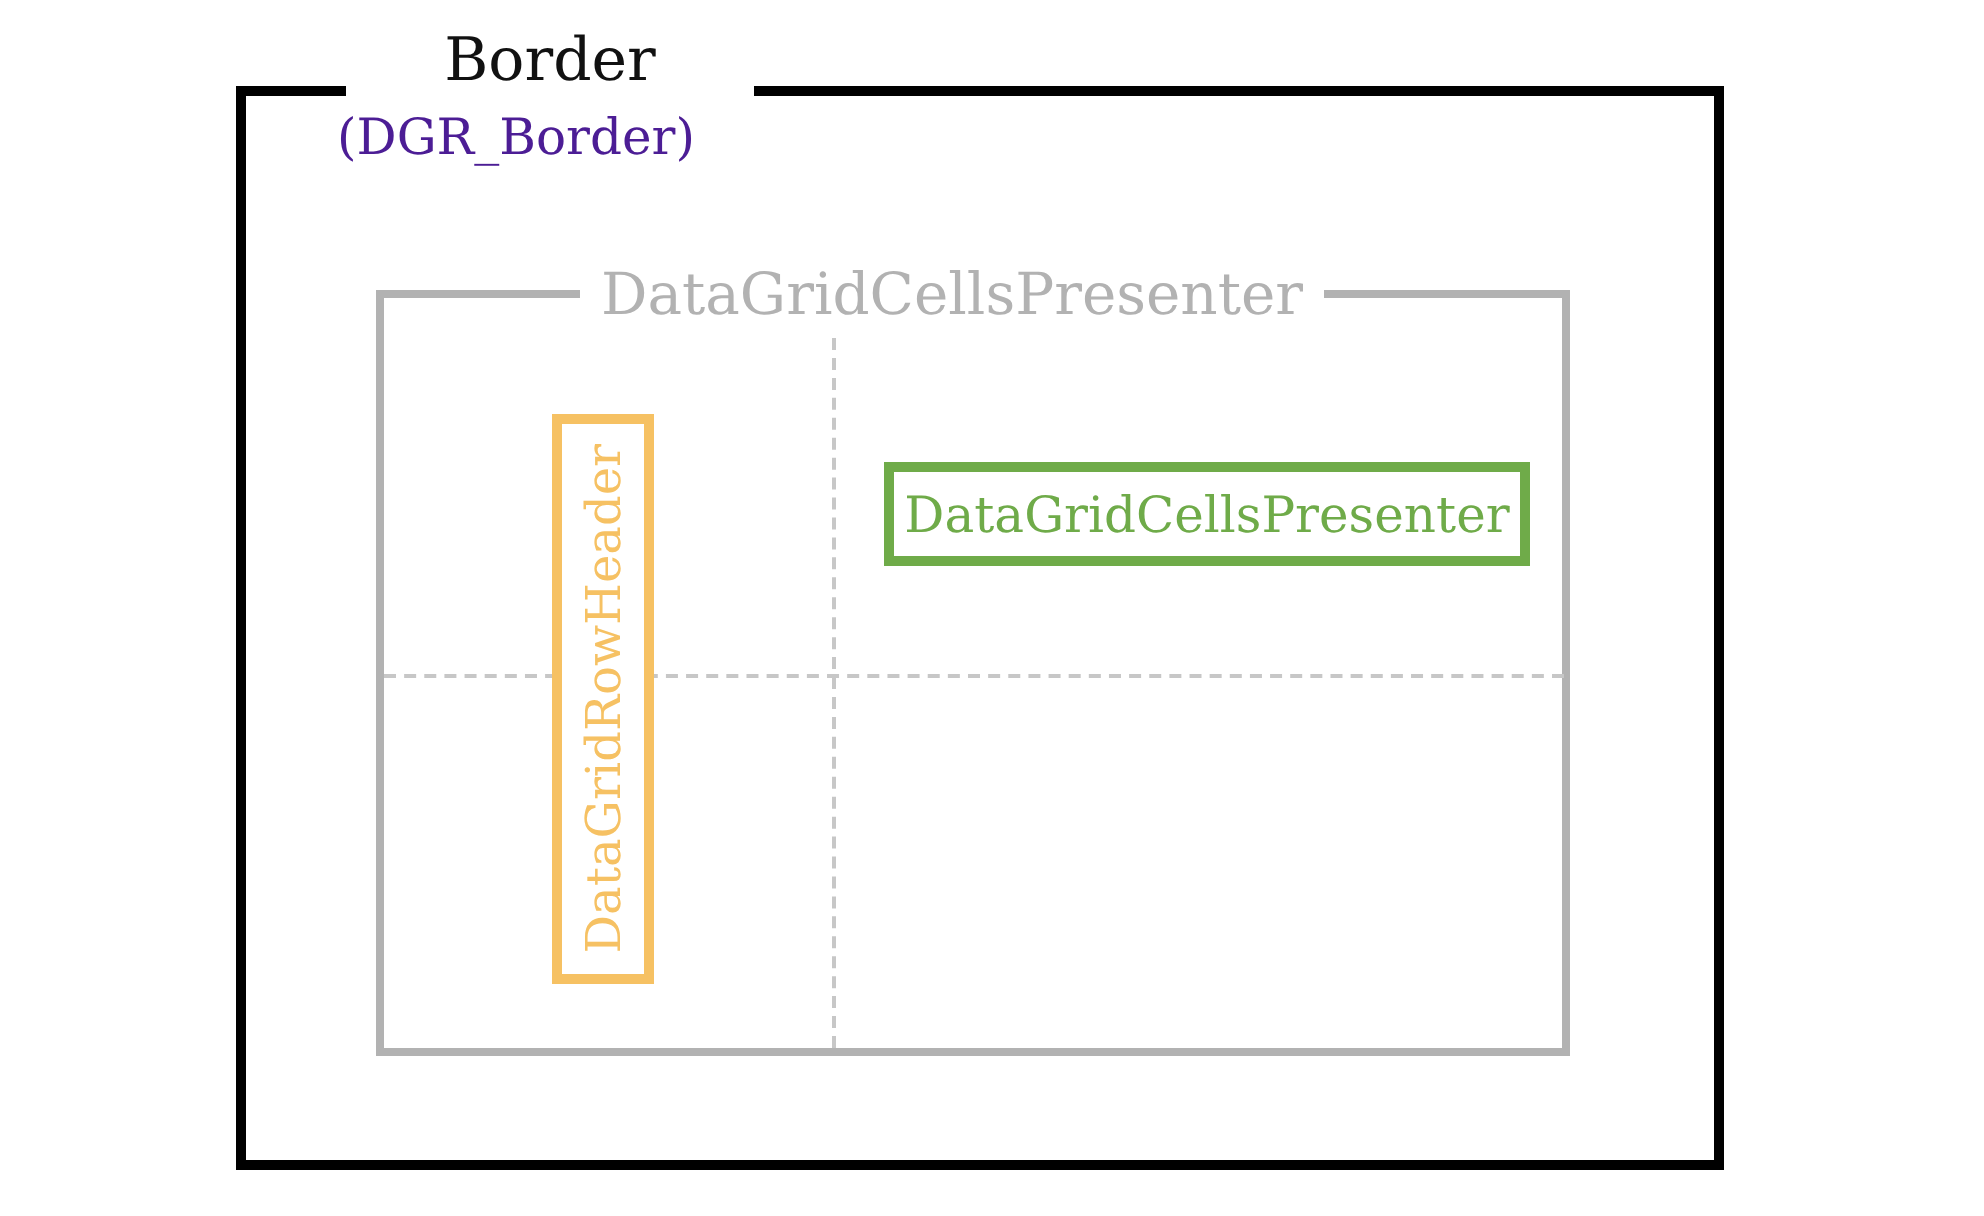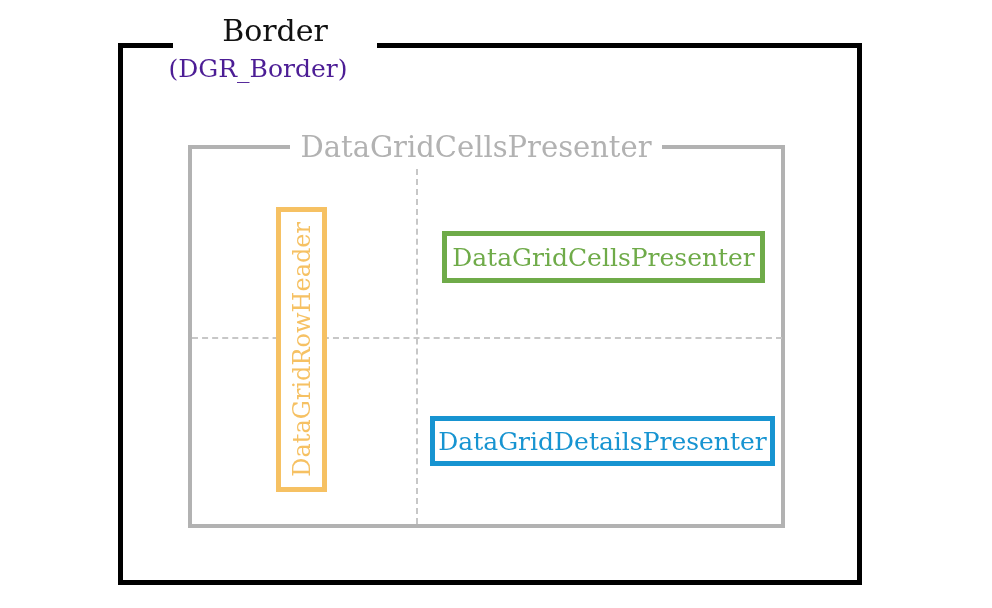--- a/index.html
+++ b/index.html
@@ -125,17 +125,14 @@
   <div class="hline"></div>
 
   <div class="row-header-box">
     <span class="vtext">DataGridRowHeader</span>
   </div>
 
   <div class="cells-box">
     <span>DataGridCellsPresenter</span>
   </div>
 
-  <div class="details-box">
-    <span>DataGridDetailsPresenter</span>
-  </div>
 
 </div>
 
 </body></html>

